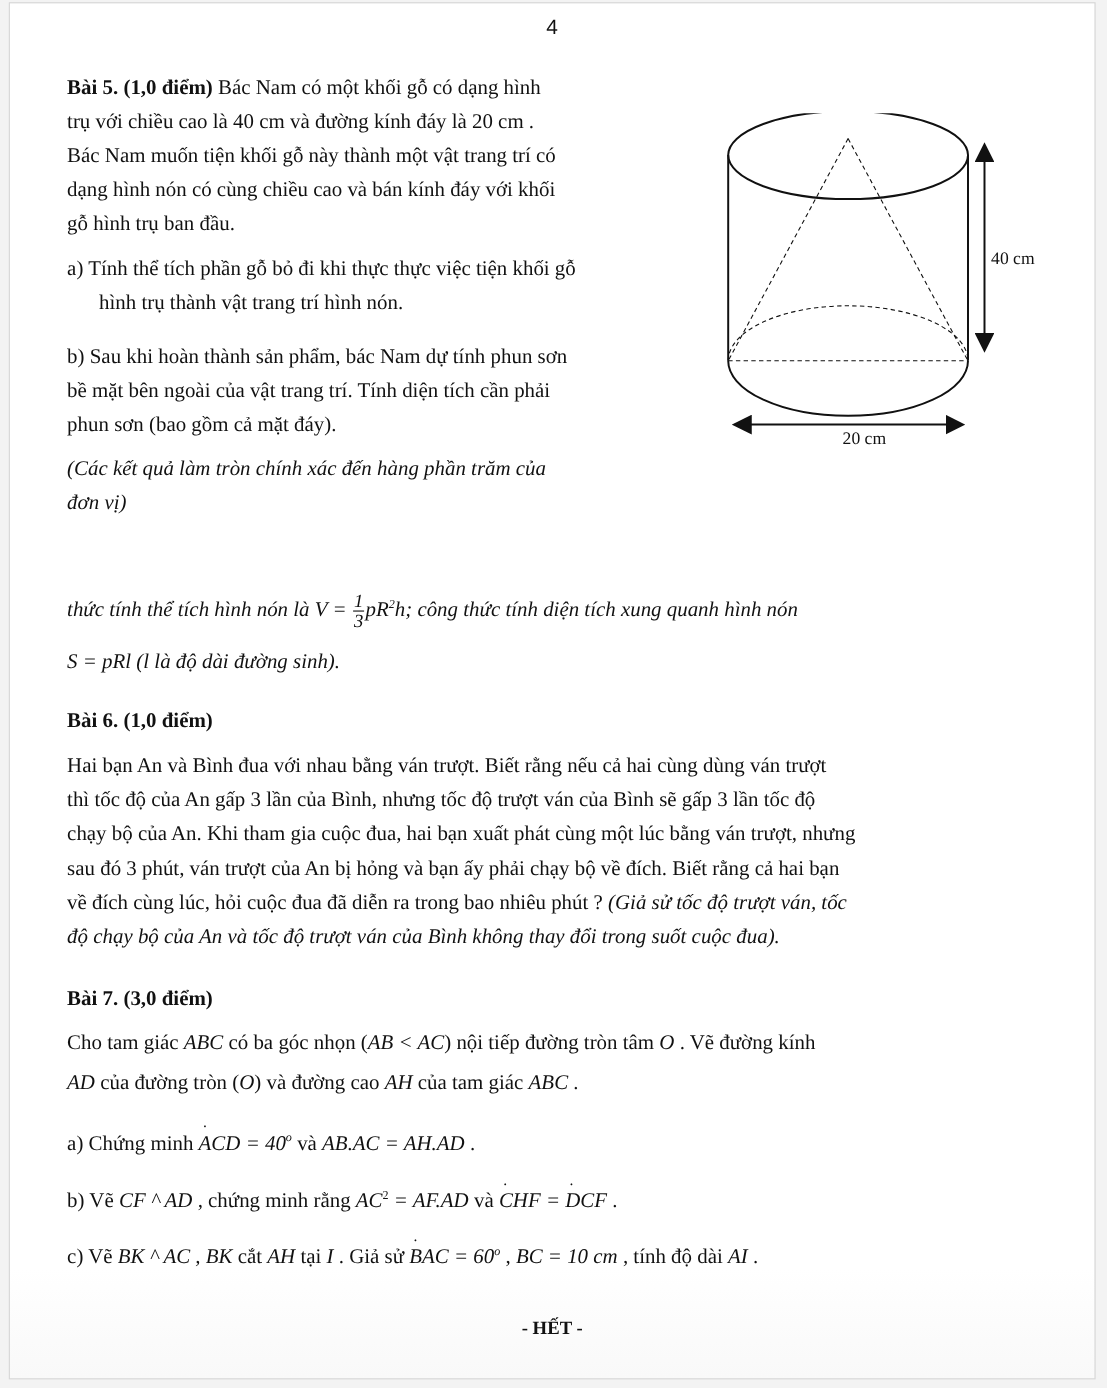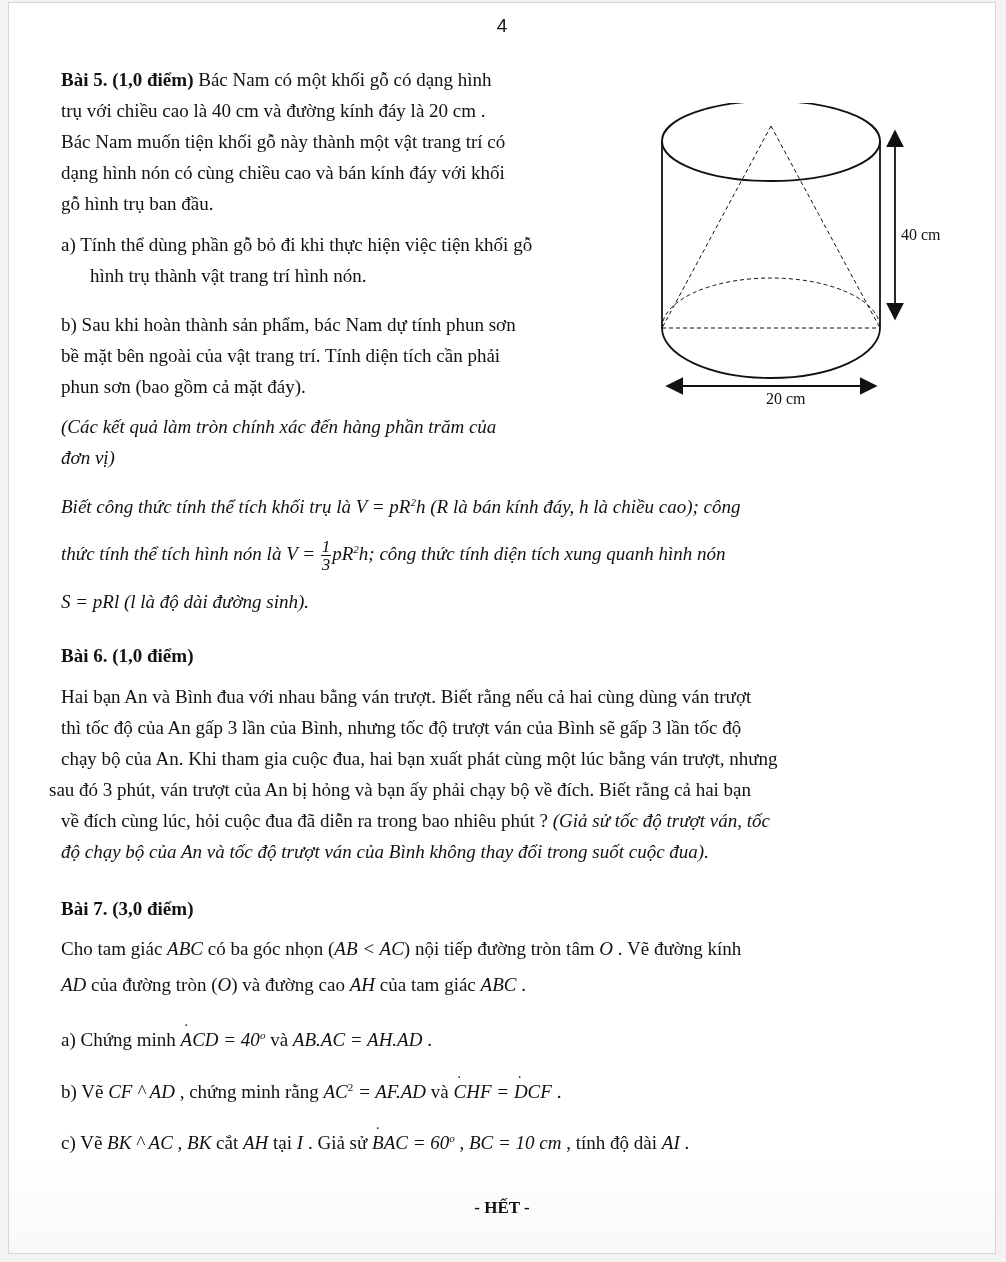--- a/index.html
+++ b/index.html
@@ -45,33 +45,30 @@
   <div class="pnum">4</div>
 
   <div class="t" style="left:52px; top:61px;">
     <span class="b">Bài 5. (1,0 điểm)</span><span> Bác Nam có một khối gỗ có dạng hình</span>
   </div>
   <div class="t" style="left:52px; top:92px;">trụ với chiều cao là 40 cm  và đường kính đáy là 20 cm .</div>
   <div class="t" style="left:52px; top:123px;">Bác Nam muốn tiện khối gỗ này thành một vật trang trí có</div>
   <div class="t" style="left:52px; top:154px;">dạng hình nón có cùng chiều cao và bán kính đáy với khối</div>
   <div class="t" style="left:52px; top:185px;">gỗ hình trụ ban đầu.</div>
 
-  <div class="t" style="left:52px; top:226px;">a) Tính thể dùng phần gỗ bỏ đi khi thực hiện việc tiện khối gỗ</div>
+  <div class="t" style="left:52px; top:226px;">a) Tính thể tích phần gỗ bỏ đi khi thực thực việc tiện khối gỗ</div>
   <div class="t" style="left:52px; top:257px;margin-left:29px;">hình trụ thành vật trang trí hình nón.</div>
 
   <div class="t" style="left:52px; top:306px;">b) Sau khi hoàn thành sản phẩm, bác Nam dự tính phun sơn</div>
   <div class="t" style="left:52px; top:337px;">bề mặt bên ngoài của vật trang trí. Tính diện tích cần phải</div>
   <div class="t i" style="left:52px; top:408px;">(Các kết quả làm tròn chính xác đến hàng phần trăm của</div>
 
   <div class="t" style="left:52px; top:368px;">phun sơn (bao gồm cả mặt đáy).</div>
   <div class="t i" style="left:52px; top:439px;">đơn vị)</div>
 
-  <div class="t i" style="left:52px; top:488px;">
-    <span>Biết công thức tính thể tích khối trụ là </span><span><span>V = pR</span><sup>2</sup><span>h</span></span><span> (R  là bán kính đáy, h là chiều cao); công</span>
-  </div>
   <div class="t i" style="left:52px; top:535px;">
     <span>thức tính thể tích hình nón là </span><span><span>V = </span><span class="frac"><span class="num">1</span><span>3</span></span><span>pR</span><sup>2</sup><span>h</span></span><span>; công thức tính diện tích xung quanh hình nón</span>
   </div>
   <div class="t i" style="left:52px; top:583px;">S = pRl (l là độ dài đường sinh).</div>
 
   <svg class="fig" width="320" height="310" viewBox="0 0 320 310">
     <defs>
       <marker id="ah" markerWidth="10" markerHeight="10" refX="8" refY="5" orient="auto">
         <path d="M0,0 L10,5 L0,10 z" fill="#111"></path>
       </marker>
@@ -90,21 +87,21 @@
     <line x1="246" y1="30" x2="246" y2="214" stroke="#111" stroke-width="1.8" marker-end="url(#ah)" marker-start="url(#ahs)"></line>
     <text x="252" y="137" font-family="Liberation Serif, serif" font-size="16" fill="#111">40 cm</text>
     <line x1="20" y1="283" x2="225" y2="283" stroke="#111" stroke-width="1.8" marker-end="url(#ah)" marker-start="url(#ahs)"></line>
     <text x="117" y="301" font-family="Liberation Serif, serif" font-size="16" fill="#111">20 cm</text>
   </svg>
 
   <div class="t b" style="left:52px; top:637px;">Bài 6. (1,0 điểm)</div>
   <div class="t" style="left:52px; top:678px;">Hai bạn An và Bình đua với nhau bằng ván trượt. Biết rằng nếu cả hai cùng dùng ván trượt</div>
   <div class="t" style="left:52px; top:709px;">thì tốc độ của An gấp 3  lần của Bình, nhưng tốc độ trượt ván của Bình sẽ gấp 3  lần tốc độ</div>
   <div class="t" style="left:52px; top:740px;">chạy bộ của An. Khi tham gia cuộc đua, hai bạn xuất phát cùng một lúc bằng ván trượt, nhưng</div>
-  <div class="t" style="left:40px; top:771px;text-align:right;">sau đó 3  phút, ván trượt của An bị hỏng và bạn ấy phải chạy bộ về đích. Biết rằng cả hai bạn</div>
+  <div class="t" style="left:52px; top:771px;text-align:right;">sau đó 3  phút, ván trượt của An bị hỏng và bạn ấy phải chạy bộ về đích. Biết rằng cả hai bạn</div>
   <div class="t" style="left:52px; top:802px;">
     <span>về đích cùng lúc, hỏi cuộc đua đã diễn ra trong bao nhiêu phút ? </span><span class="i">(Giả sử tốc độ trượt ván, tốc</span>
   </div>
   <div class="t i" style="left:52px; top:833px;">độ chạy bộ của An và tốc độ trượt ván của Bình không thay đổi trong suốt cuộc đua).</div>
 
   <div class="t b" style="left:52px; top:890px;">Bài 7. (3,0 điểm)</div>
   <div class="t" style="left:52px; top:930px;">
     <span>Cho tam giác </span><span class="i">ABC</span><span>  có ba góc nhọn (</span><span class="i">AB &lt; AC</span><span>) nội tiếp đường tròn tâm </span><span class="i">O</span><span> . Vẽ đường kính</span>
   </div>
   <div class="t" style="left:52px; top:966px;">

